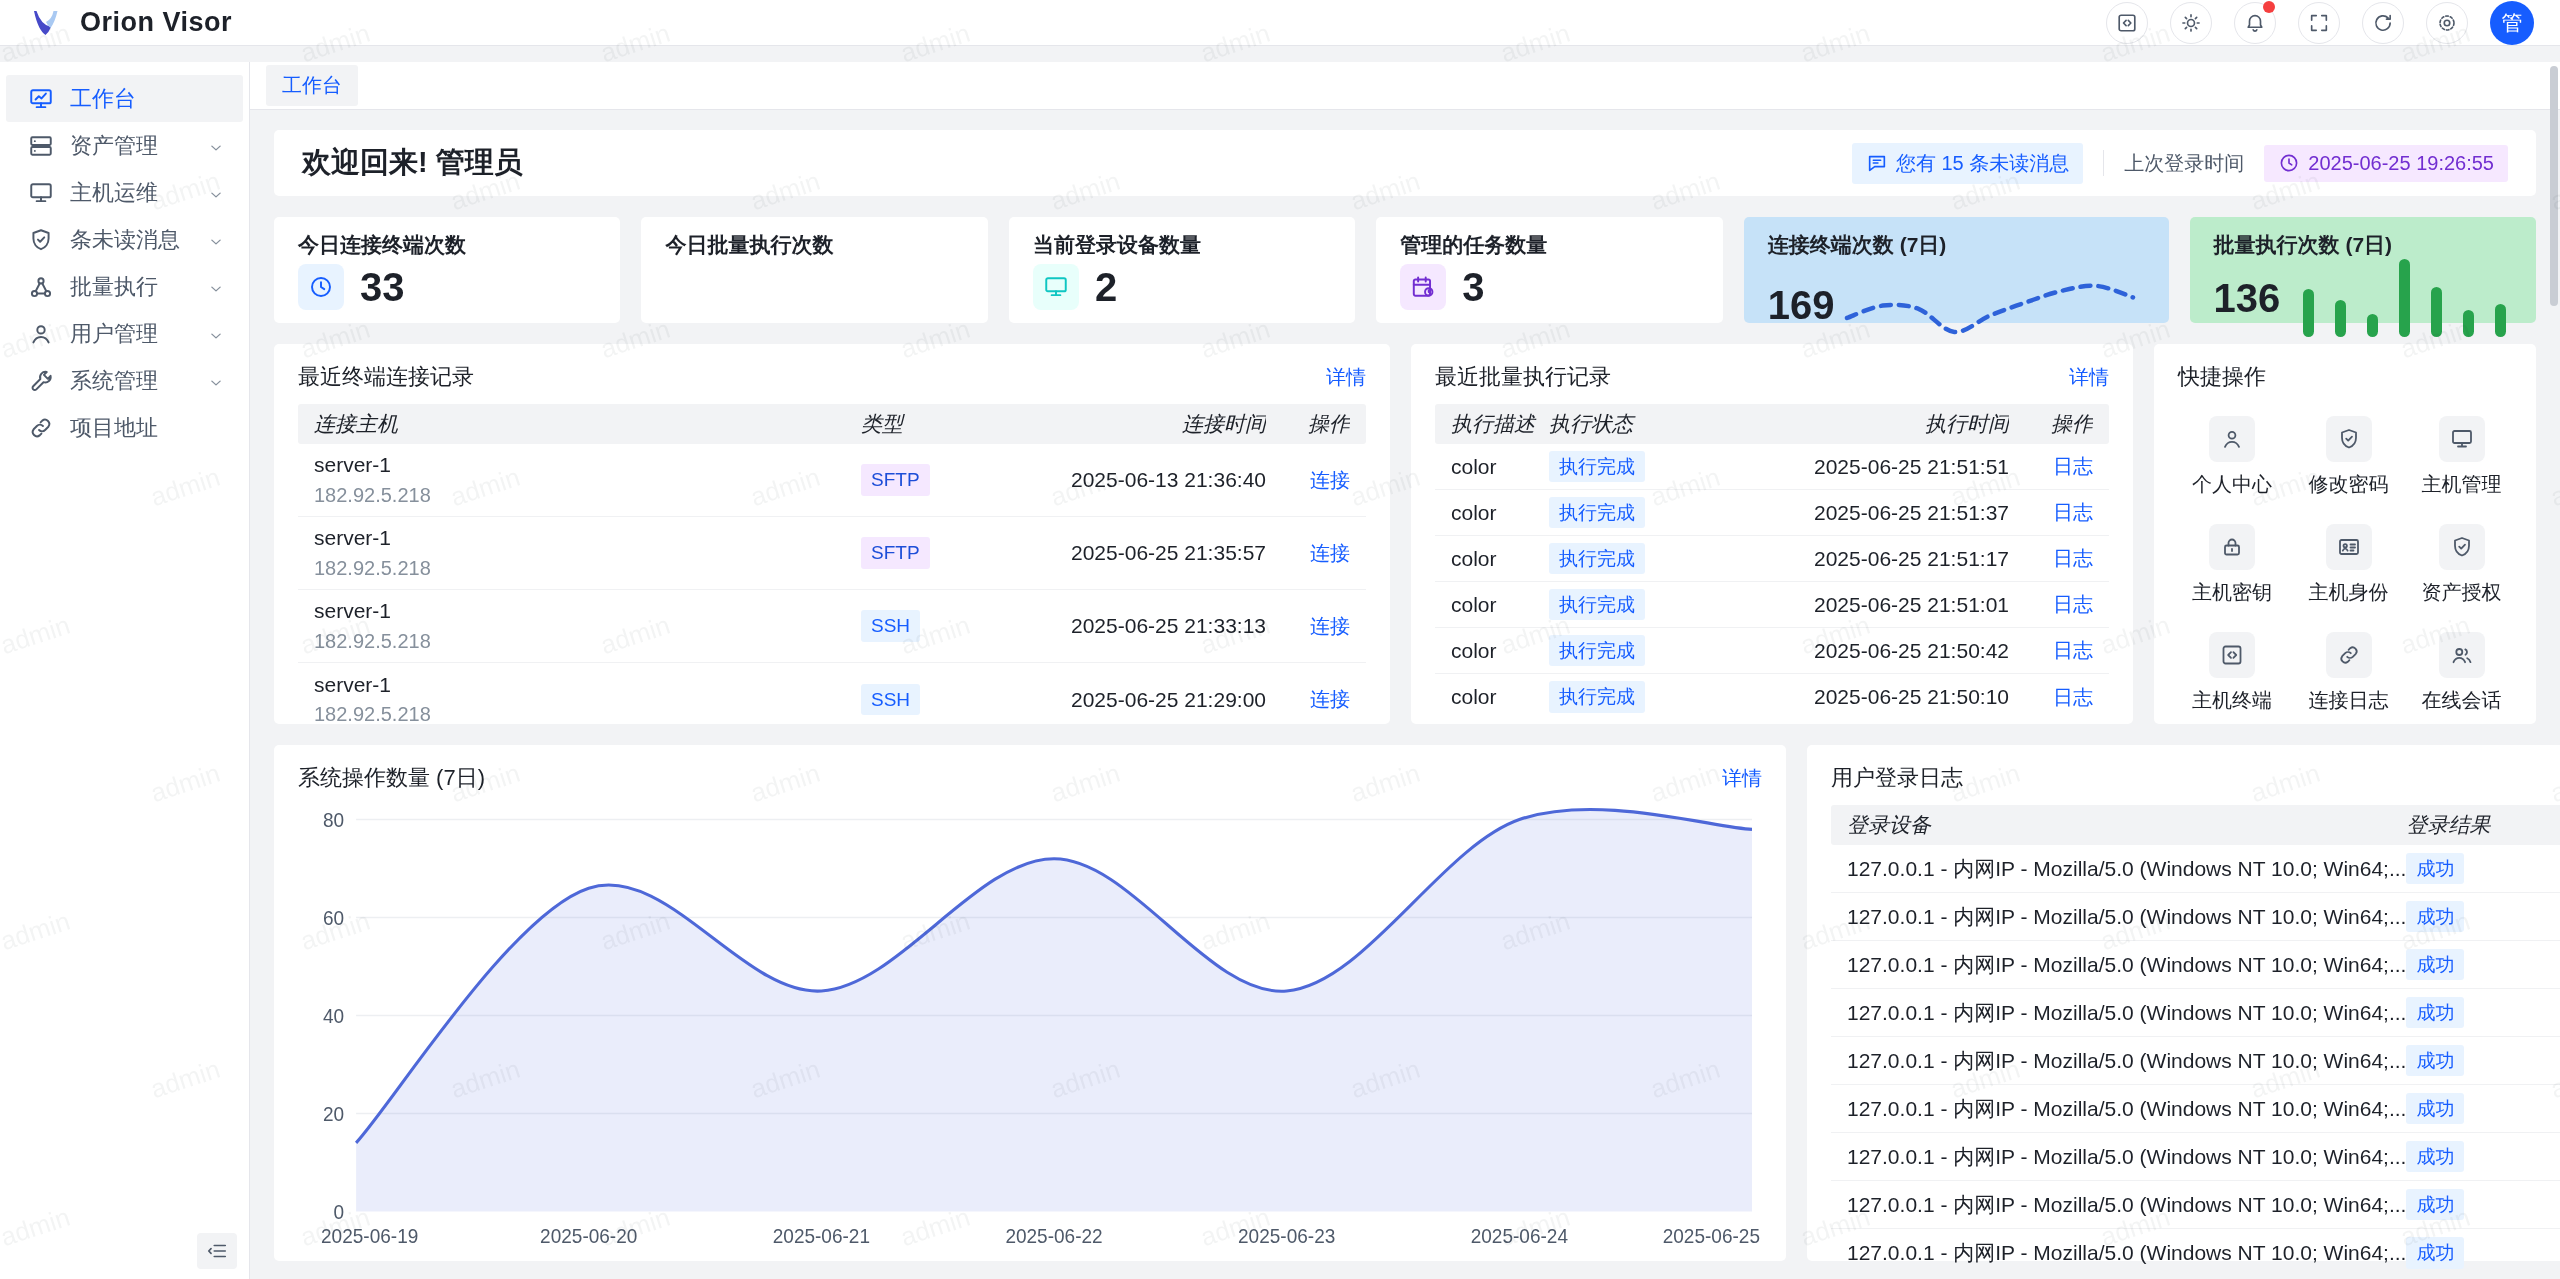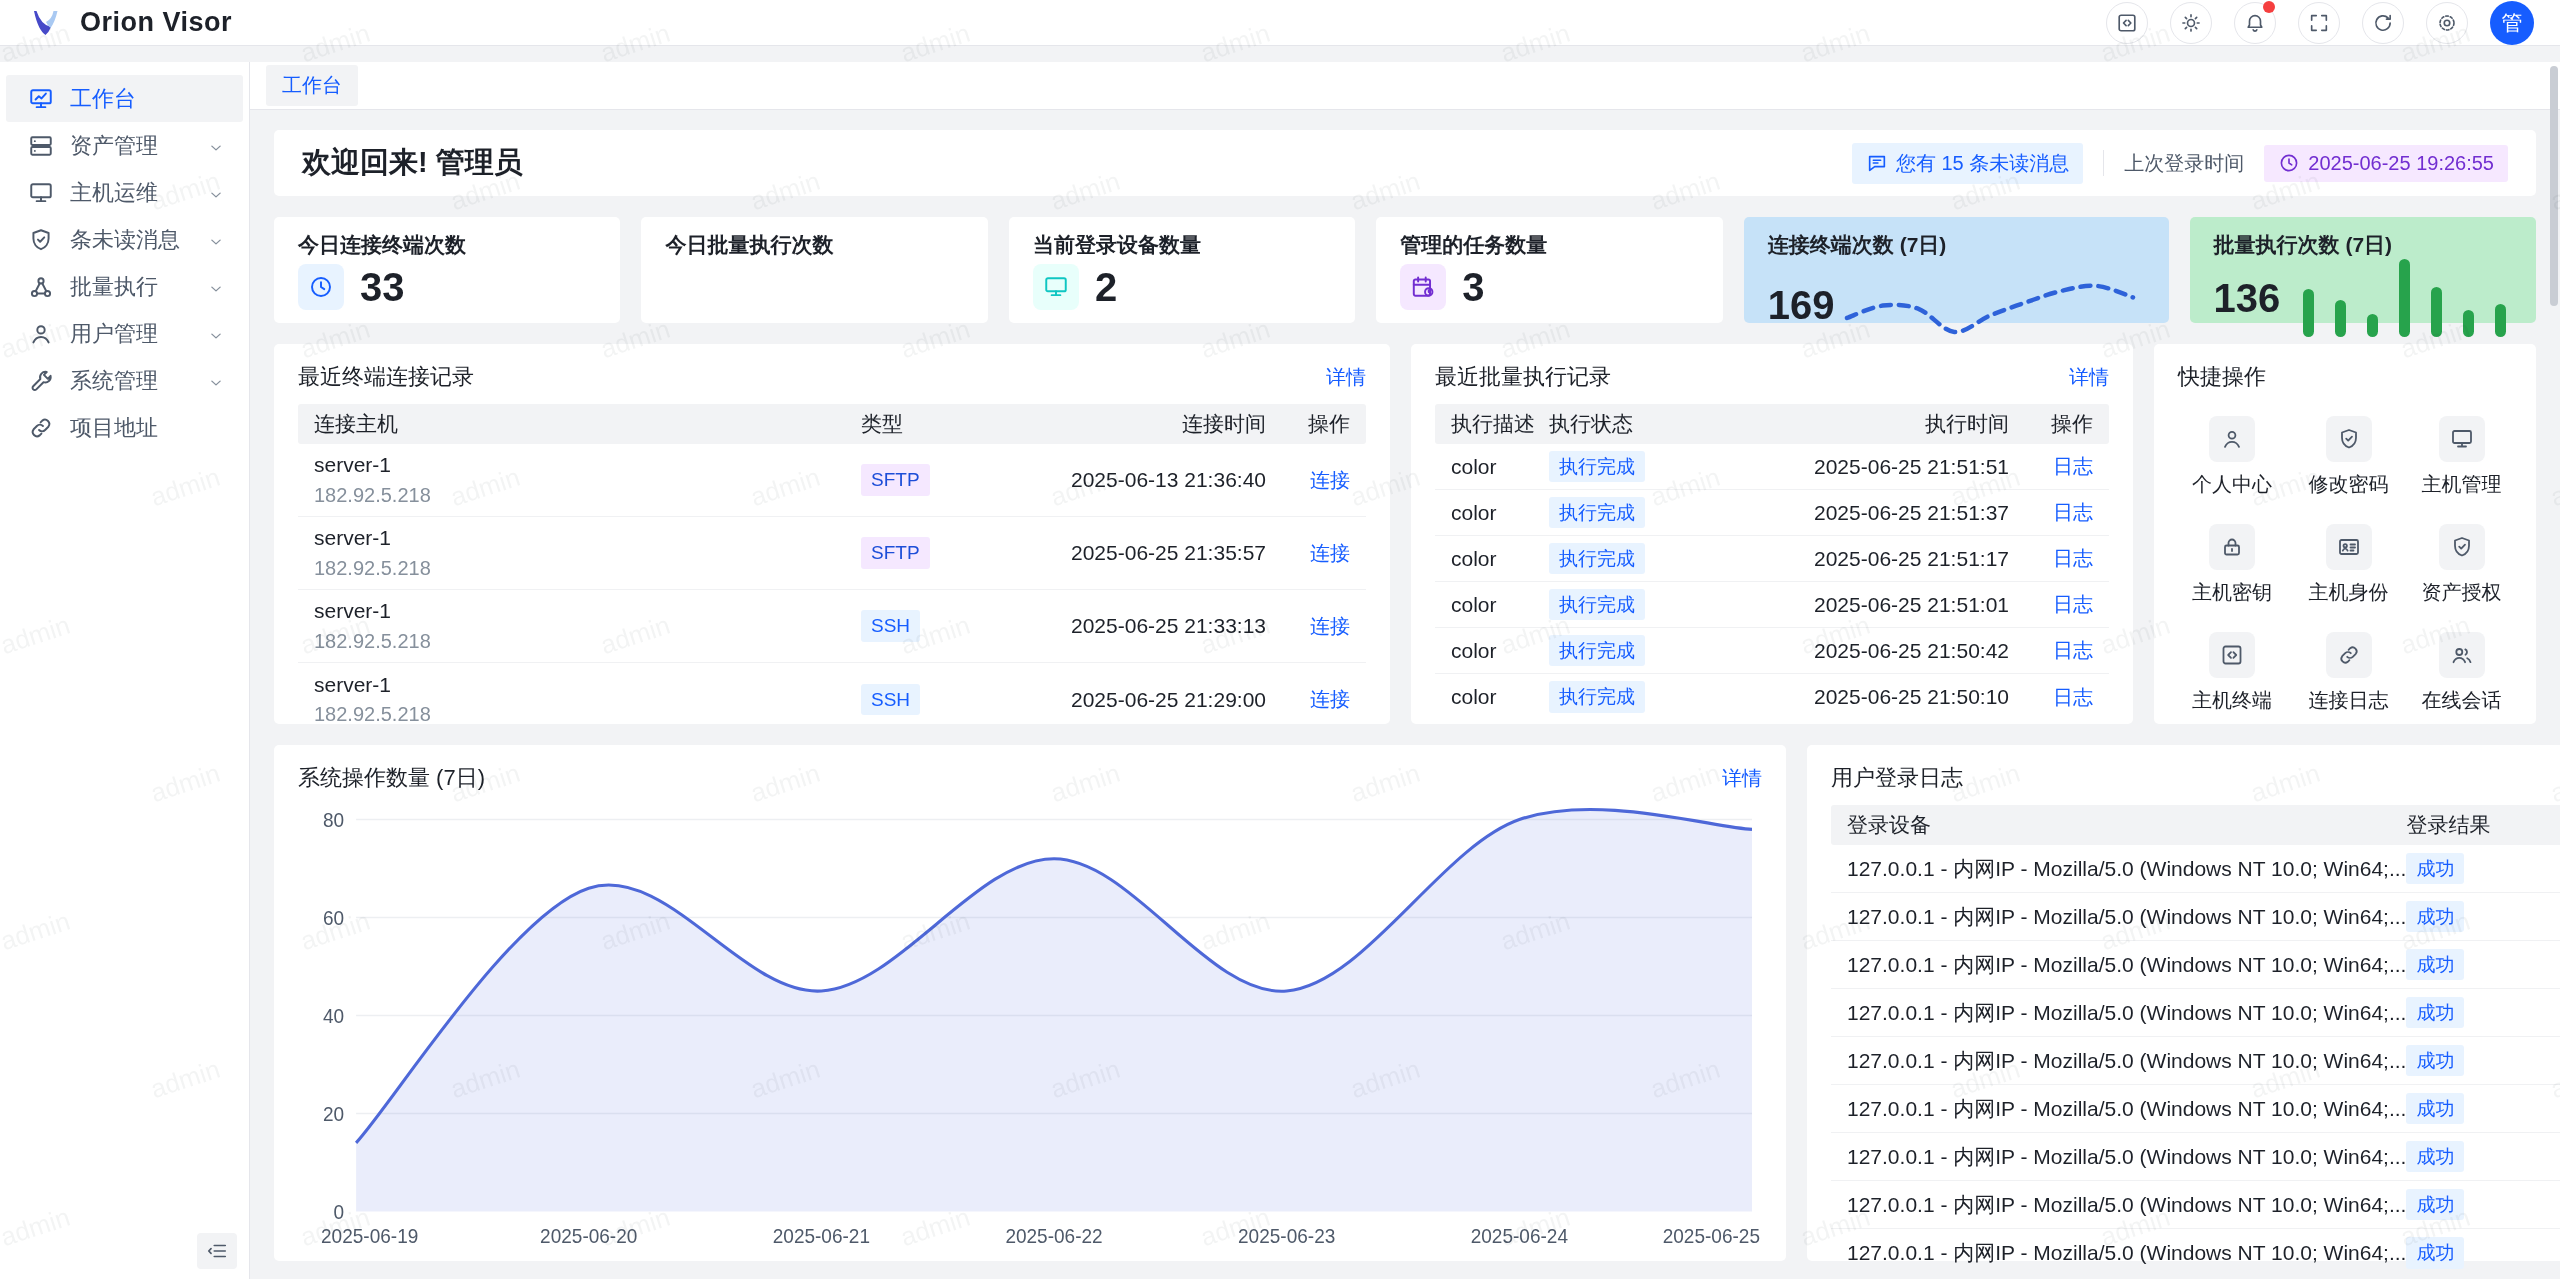--- a/index.html
+++ b/index.html
@@ -69,21 +69,21 @@
   .bars i { width:11px; border-radius:6px; display:block; }
 
   
   .card-head { display:flex; align-items:center; justify-content:space-between; padding:18px 24px 12px; }
   .card-title { font-size:22px; font-weight:400; }
   .link { color:#165DFF; font-size:20px; cursor:pointer; text-decoration:none; }
 
   
   .tbl { padding:0 24px 10px; display:flex; flex-direction:column; }
   .t-head { display:flex; align-items:center; background:#F2F3F5; border-radius:3px; height:40px;
-    padding:0 16px; font-size:21px; color:#1D2129; flex:none; }
+    padding:0 16px; font-size:21px; color:#1D2129; flex:none;font-style:italic; }
   .t-row { display:flex; align-items:center; padding:0 16px; border-bottom:1px solid #F0F1F3; font-size:21px; }
   .t-row:last-child { border-bottom:none; }
   .cell { overflow:hidden; text-overflow:ellipsis; white-space:nowrap; }
   .c-grow { flex:1; min-width:0; }
   .c-type { width:120px; }
   .c-time { width:285px; text-align:right; }
   .c-op   { width:84px; text-align:right; }
   .c-status { width:175px; }
   .c-res  { width:150px; }
   .host-line { line-height:1.45; }

